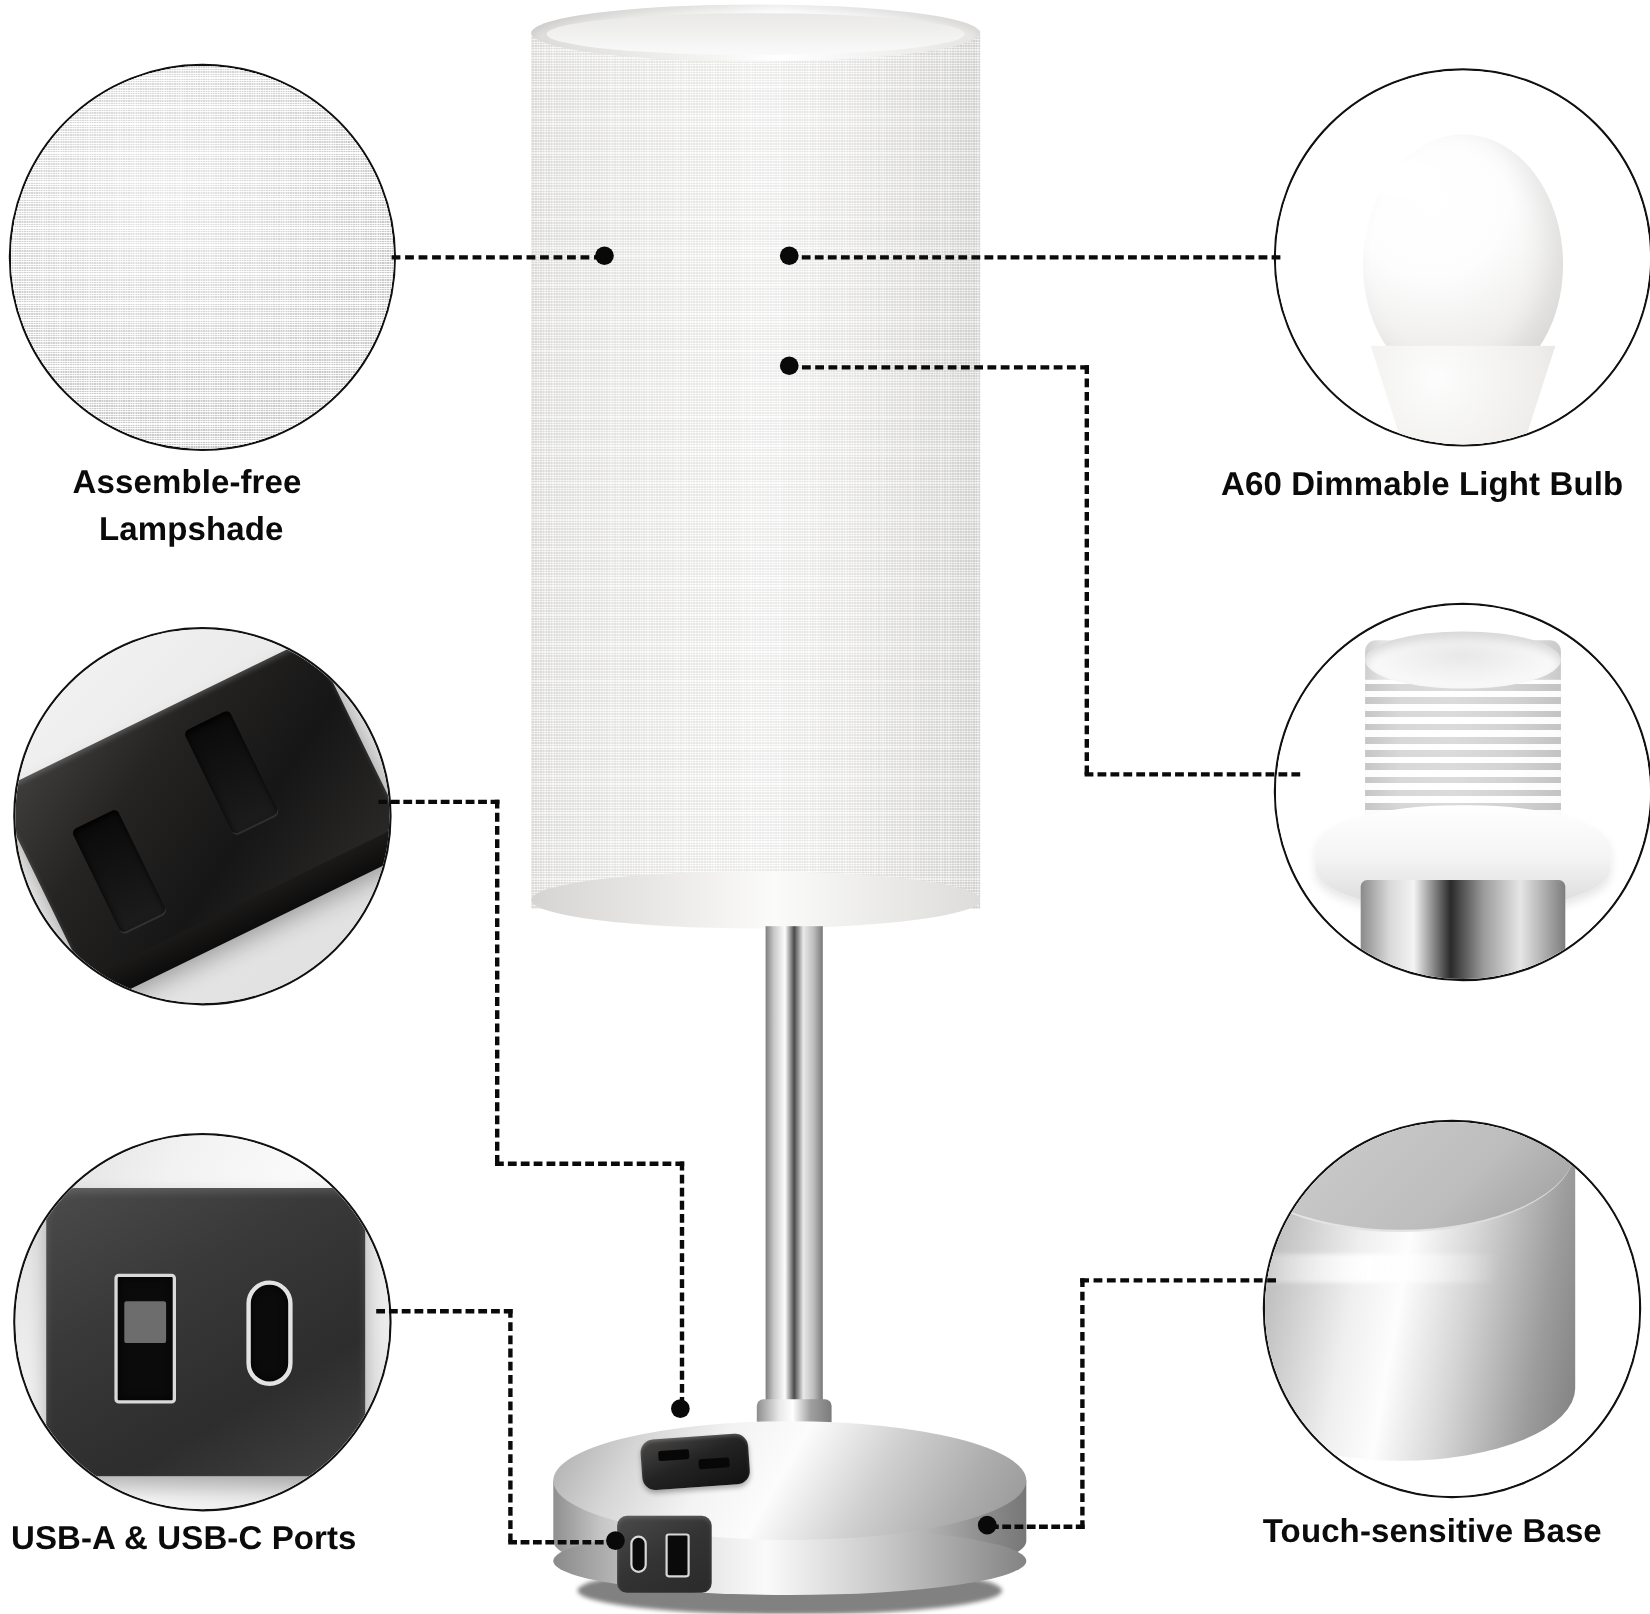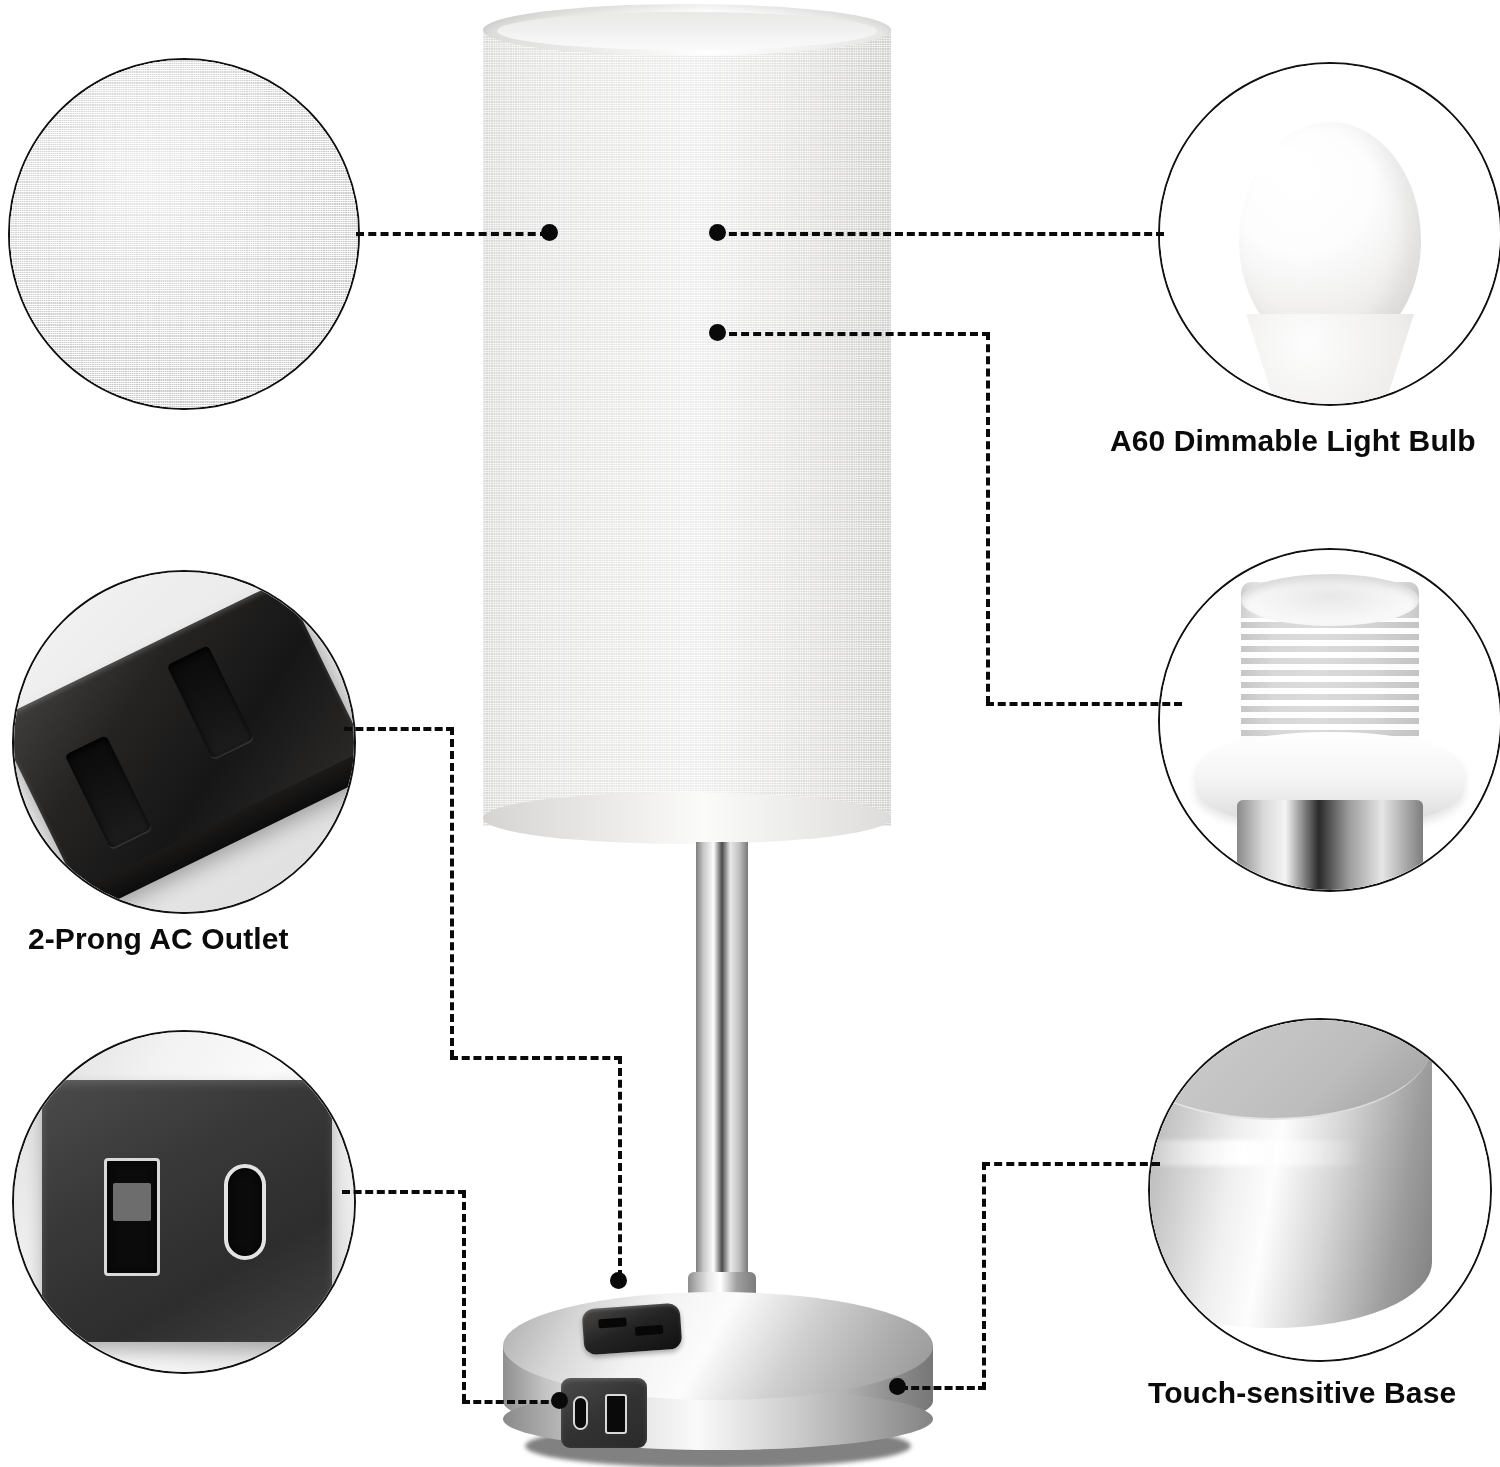--- a/index.html
+++ b/index.html
@@ -185,52 +185,56 @@
     </div>
   </div>
 
   <div class="circle" style="left:8px;top:58px;width:348px;height:348px;">
     <div class="circle-inner">
         <div class="fabric"></div>
       </div>
   </div>
   <div class="lead h" style="left:356px;top:232px;width:192px;"></div>
   <div class="dot" style="left:541px;top:224px;"></div>
+  <div class="label l-left" style="left:66px;top:418px;width:330px;font-size:30px;">
+    <div>Assemble-free</div>
+    <div style="padding-left:24px;">Lampshade</div>
+  </div>
 
   <div class="circle" style="left:12px;top:570px;width:340px;height:340px;">
     <div class="circle-inner">
       <div class="ac-bg">
         <div class="ac-block">
           <div class="ac-slot s1"></div>
           <div class="ac-slot s2"></div>
         </div>
       </div>
     </div>
   </div>
   <div class="lead h" style="left:344px;top:727px;width:110px;"></div>
   <div class="lead v" style="left:450px;top:727px;height:331px;"></div>
   <div class="lead h" style="left:450px;top:1056px;width:172px;"></div>
   <div class="lead v" style="left:618px;top:1056px;height:222px;"></div>
   <div class="dot" style="left:610px;top:1272px;"></div>
-  <div class="label l-left" style="left:28px;top:918px;width:340px;font-size:30px;">2-Prong AC Outlet</div>
 
   <div class="circle" style="left:12px;top:1030px;width:340px;height:340px;">
     <div class="circle-inner">
       <div class="usb-bg">
         <div class="usb-plate">
           <div class="usb-a"></div>
           <div class="usb-c"></div>
         </div>
       </div>
     </div>
   </div>
   <div class="lead h" style="left:342px;top:1190px;width:124px;"></div>
   <div class="lead v" style="left:462px;top:1190px;height:212px;"></div>
   <div class="lead h" style="left:462px;top:1400px;width:98px;"></div>
   <div class="dot" style="left:551px;top:1392px;"></div>
+  <div class="label l-left" style="left:10px;top:1378px;width:380px;font-size:30px;">USB-A &amp; USB-C Ports</div>
 
   <div class="circle" style="left:1158px;top:62px;width:340px;height:340px;">
     <div class="circle-inner">
       <div class="bulb-bg">
         <div class="bulb-glass"></div>
         <div class="bulb-hl"></div>
         <div class="bulb-neck"></div>
 
       </div>
     </div>

